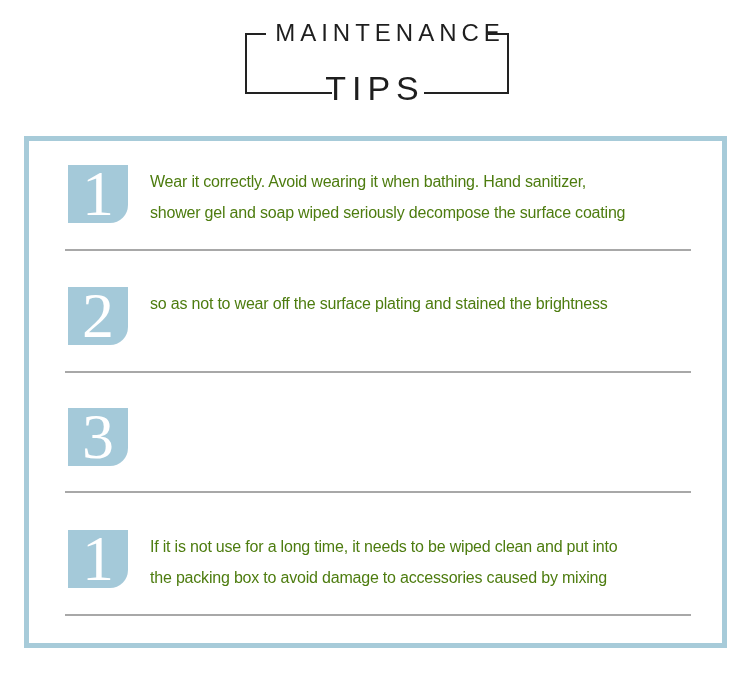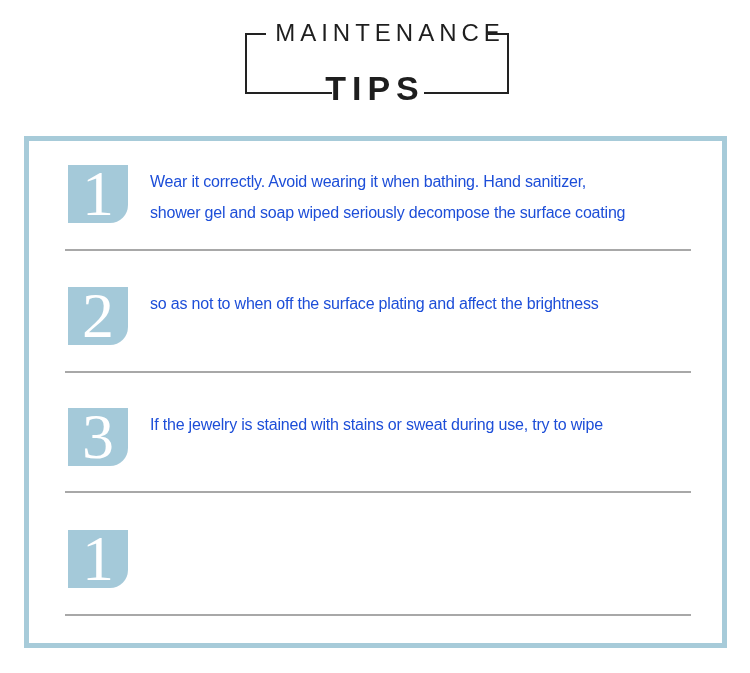--- a/index.html
+++ b/index.html
@@ -35,21 +35,21 @@
   }
   .title-bottom {
     position: absolute;
     left: 0; right: 0;
     top: 71px;
     text-align: center;
     font-size: 34px;
     line-height: 34px;
     letter-spacing: 6px;
     color: #1e1e1e;
-    font-weight: 700;
+    font-weight: 400;
   }
   .frame-line {
     position: absolute;
     background: #222222;
   }
   .fl-left-v   { left: 245px; top: 33px; width: 2px;  height: 61px; }
   .fl-right-v  { left: 507px; top: 33px; width: 2px;  height: 61px; }
   .fl-tl-h     { left: 245px; top: 33px; width: 21px; height: 2px; }
   .fl-tr-h     { left: 488px; top: 33px; width: 21px; height: 2px; }
   .fl-bl-h     { left: 245px; top: 92px; width: 87px; height: 2px; }
@@ -86,21 +86,21 @@
   .tip-number {
     display: block;
     font-family: "Liberation Serif", serif;
     font-size: 64px;
     line-height: 58px;
     color: #ffffff;
   }
   .tip-text {
     position: absolute;
     left: 121px; top: 1px;
-    color: #1d4ed8;
+    color: #4d7c0f;
     font-size: 16px;
     letter-spacing: -0.2px;
     line-height: 31px;
     white-space: nowrap;
   }
   .tip-divider {
     position: absolute;
     left: 36px;
     width: 626px;
     height: 2px;
@@ -136,35 +136,38 @@
       <div>shower gel and soap wiped seriously decompose the surface coating</div>
     </div>
   </div>
   <div class="tip-divider tip-divider-0"></div>
 
   <div class="tip-row tip-row-1">
     <div class="tip-badge">
       <span class="tip-number">2</span>
     </div>
     <div class="tip-text">
-      <div>so as not to when off the surface plating and affect the brightness</div>
+      <div>so as not to wear off the surface plating and stained the brightness</div>
     </div>
   </div>
   <div class="tip-divider tip-divider-1"></div>
 
   <div class="tip-row tip-row-2">
     <div class="tip-badge">
       <span class="tip-number">3</span>
     </div>
     <div class="tip-text">
-      <div>If the jewelry is stained with stains or sweat during use, try to wipe</div>
     </div>
   </div>
   <div class="tip-divider tip-divider-2"></div>
 
   <div class="tip-row tip-row-3">
     <div class="tip-badge">
       <span class="tip-number">1</span>
     </div>
+    <div class="tip-text">
+      <div>If it is not use for a long time, it needs to be wiped clean and put into</div>
+      <div>the packing box to avoid damage to accessories caused by mixing</div>
+    </div>
   </div>
   <div class="tip-divider tip-divider-3"></div>
 
 </div>
 
 </body></html>

